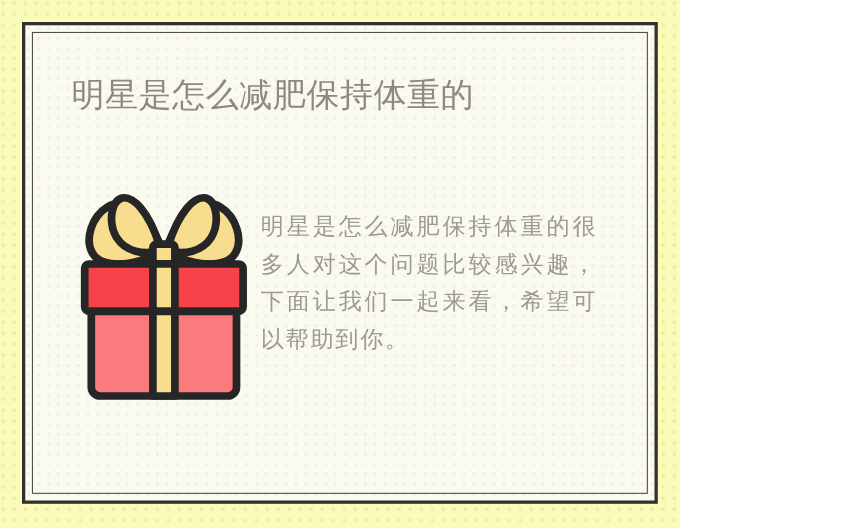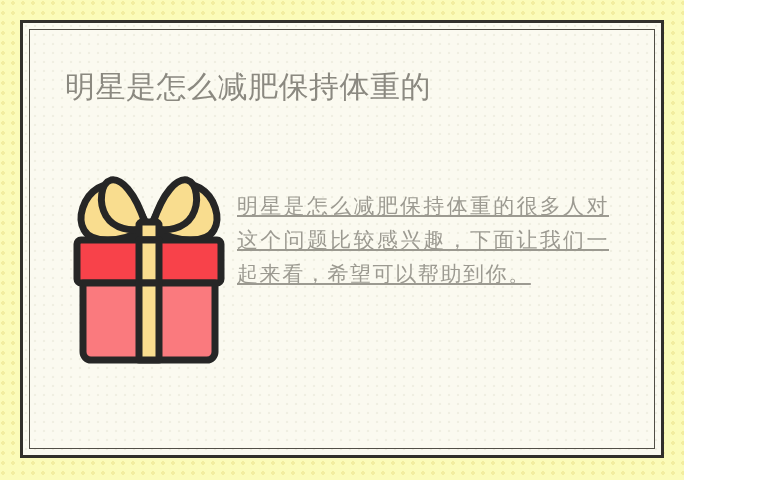--- a/index.html
+++ b/index.html
@@ -10,21 +10,21 @@
   body {
     width: 768px;
     height: 480px;
     overflow: hidden;
     font-family: "Liberation Sans", "DejaVu Sans", sans-serif;
   }
 
   
   .page {
     position: relative;
-    width: 684px;
+    width: 618px;
     height: 480px;
     box-sizing: border-box;
     background-color: #fbfbb9;
     background-image:
       radial-gradient(circle at 3px 3px, #f2eda0 1.6px, rgba(242,237,160,0) 1.9px);
     background-size: 10px 10px;
   }
 
   
   .frame-outer {
@@ -100,21 +100,20 @@
   .summary {
     flex: 1 1 auto;
     color: #9c9a91;
     font-size: 21px;
     line-height: 1.62;
     letter-spacing: 1.6px;
     text-align: justify;
     padding-right: 18px;
     padding-top: 4px;
     font-family: "Liberation Serif", "DejaVu Serif", serif;
-    text-decoration: underline;
   }
 </style>
 </head>
 <body>
 
 <div class="page">
 
   <div class="frame-outer">
     <div class="frame-inner"></div>
 

